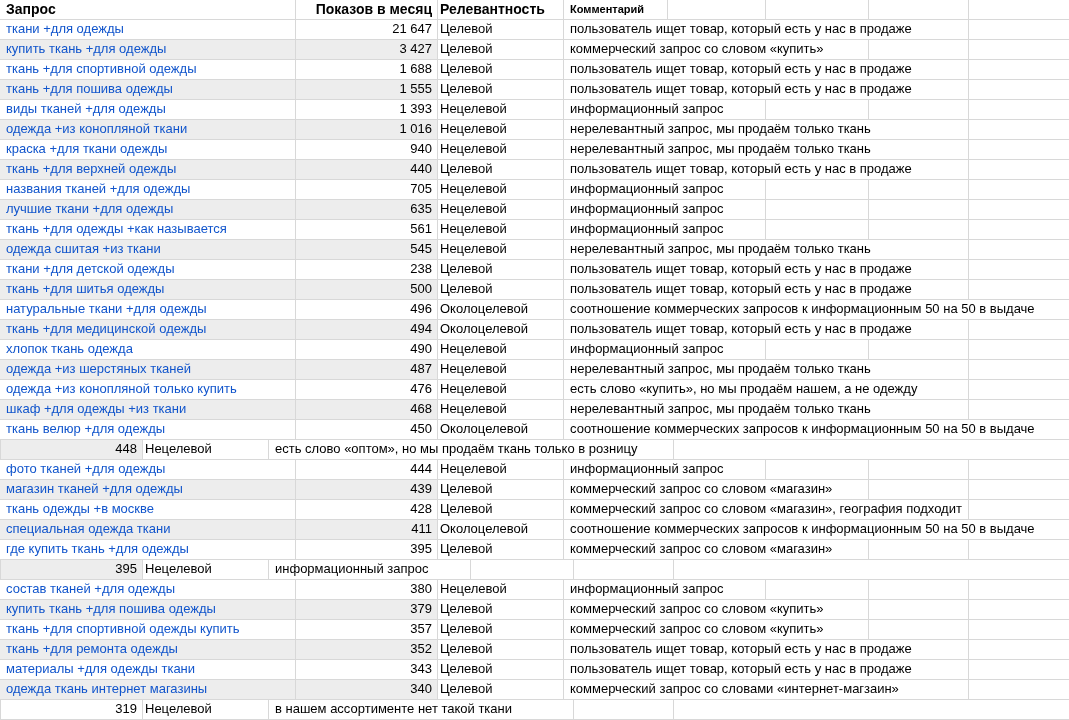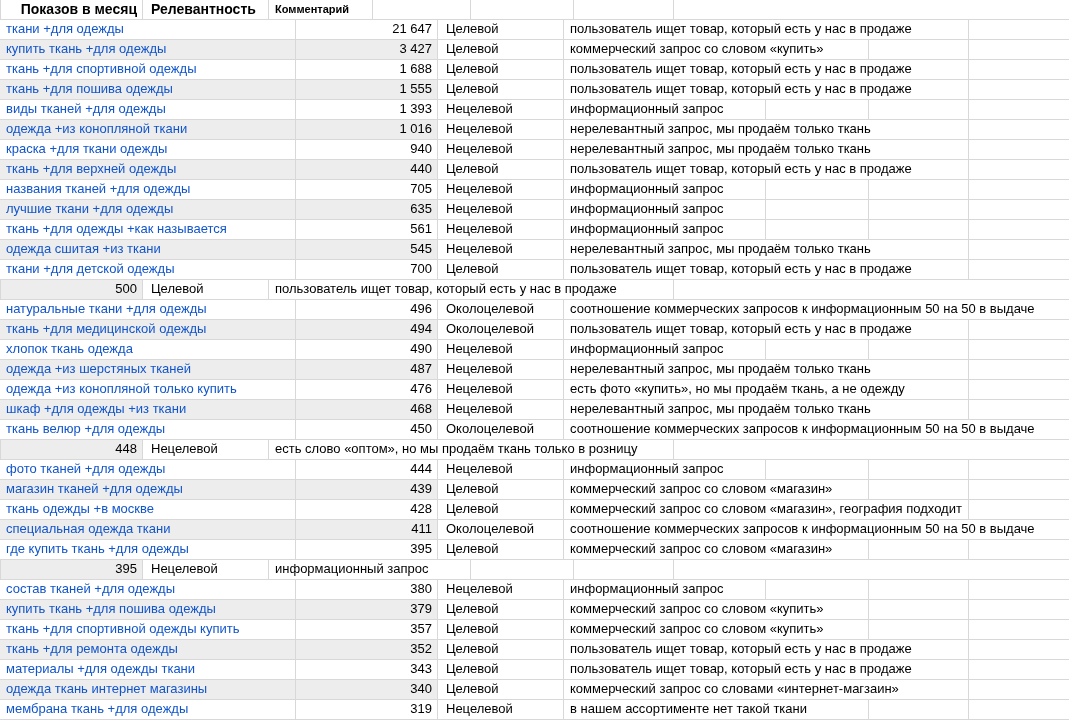--- a/index.html
+++ b/index.html
@@ -8,36 +8,39 @@
   html,body{margin:0;padding:0}
   body{
     width:1069px;height:720px;overflow:hidden;background:#fff;
     font-family:"Liberation Sans",sans-serif;font-size:13px;color:var(--text);
   }
   .sheet{width:1069px;height:720px}
   .row{display:flex;height:20px;box-sizing:border-box;border-bottom:1px solid var(--grid)}
   .cell{box-sizing:border-box;line-height:18px;overflow:hidden;flex:none;white-space:nowrap}
   .c-query{width:295px;padding-left:6px}
   .c-imp{width:142px;border-left:1px solid var(--grid);text-align:right;padding-right:5px}
-  .c-rel{width:126px;border-left:1px solid var(--grid);padding-left:8px}
+  .c-rel{width:126px;border-left:1px solid var(--grid);padding-left:2px}
   .c-com{width:104px;border-left:1px solid var(--grid);position:relative;overflow:visible}
   .comment-text{position:absolute;left:6px;top:0;white-space:nowrap;z-index:2;line-height:18px}
   .c-e{border-left:1px solid var(--grid)}
   .e1{width:98px}.e2{width:103px}.e3{width:100px}.e4{width:101px}
   .band .c-query,.band .c-imp{background:var(--band)}
   .header .cell{font-weight:bold;font-size:14px;line-height:19px}
   .header .c-com{font-size:11px}
   .query-link{color:var(--link);cursor:pointer}
 </style>
 </head>
 <body>
 
 <div class="sheet">
 
   <div class="row header">
+    <div class="cell c-query">
+      <span>Запрос</span>
+    </div>
     <div class="cell c-imp">
       <span>Показов в месяц</span>
     </div>
     <div class="cell c-rel">
       <span>Релевантность</span>
     </div>
     <div class="cell c-com">
       <span class="comment-text">Комментарий</span>
     </div>
     <div class="cell c-e e1"></div>
@@ -261,34 +264,37 @@
     <div class="cell c-e e1" style="border-left-color: transparent;"></div>
     <div class="cell c-e e2" style="border-left-color: transparent;"></div>
     <div class="cell c-e e3" style="border-left-color: transparent;"></div>
     <div class="cell c-e e4"></div>
   </div>
       <div class="row">
     <div class="cell c-query">
       <span class="query-link">ткани +для детской одежды</span>
     </div>
     <div class="cell c-imp">
-      <span>700</span>
-    </div>
-    <div class="cell c-rel">
-      <span>Целевой</span>
-    </div>
-    <div class="cell c-com">
-      <span class="comment-text">пользователь ищет товар, который есть у нас в продаже</span>
-    </div>
-    <div class="cell c-e e1" style="border-left-color: transparent;"></div>
-    <div class="cell c-e e2" style="border-left-color: transparent;"></div>
-    <div class="cell c-e e3" style="border-left-color: transparent;"></div>
-    <div class="cell c-e e4"></div>
-  </div>
-      <div class="row band">
+      <span>238</span>
+    </div>
+    <div class="cell c-rel">
+      <span>Целевой</span>
+    </div>
+    <div class="cell c-com">
+      <span class="comment-text">пользователь ищет товар, который есть у нас в продаже</span>
+    </div>
+    <div class="cell c-e e1" style="border-left-color: transparent;"></div>
+    <div class="cell c-e e2" style="border-left-color: transparent;"></div>
+    <div class="cell c-e e3" style="border-left-color: transparent;"></div>
+    <div class="cell c-e e4"></div>
+  </div>
+      <div class="row band">
+    <div class="cell c-query">
+      <span class="query-link">ткань +для шитья одежды</span>
+    </div>
     <div class="cell c-imp">
       <span>500</span>
     </div>
     <div class="cell c-rel">
       <span>Целевой</span>
     </div>
     <div class="cell c-com">
       <span class="comment-text">пользователь ищет товар, который есть у нас в продаже</span>
     </div>
     <div class="cell c-e e1" style="border-left-color: transparent;"></div>
@@ -372,21 +378,21 @@
     <div class="cell c-query">
       <span class="query-link">одежда +из конопляной только купить</span>
     </div>
     <div class="cell c-imp">
       <span>476</span>
     </div>
     <div class="cell c-rel">
       <span>Нецелевой</span>
     </div>
     <div class="cell c-com">
-      <span class="comment-text">есть фото «купить», но мы продаём ткань, а не одежду</span>
+      <span class="comment-text">есть слово «купить», но мы продаём нашем, а не одежду</span>
     </div>
     <div class="cell c-e e1" style="border-left-color: transparent;"></div>
     <div class="cell c-e e2" style="border-left-color: transparent;"></div>
     <div class="cell c-e e3" style="border-left-color: transparent;"></div>
     <div class="cell c-e e4"></div>
   </div>
       <div class="row band">
     <div class="cell c-query">
       <span class="query-link">шкаф +для одежды +из ткани</span>
     </div>
@@ -644,23 +650,20 @@
     </div>
     <div class="cell c-com">
       <span class="comment-text">коммерческий запрос со словами «интернет-магзаин»</span>
     </div>
     <div class="cell c-e e1" style="border-left-color: transparent;"></div>
     <div class="cell c-e e2" style="border-left-color: transparent;"></div>
     <div class="cell c-e e3" style="border-left-color: transparent;"></div>
     <div class="cell c-e e4"></div>
   </div>
       <div class="row">
-    <div class="cell c-query">
-      <span class="query-link">мембрана ткань +для одежды</span>
-    </div>
     <div class="cell c-imp">
       <span>319</span>
     </div>
     <div class="cell c-rel">
       <span>Нецелевой</span>
     </div>
     <div class="cell c-com">
       <span class="comment-text">в нашем ассортименте нет такой ткани</span>
     </div>
     <div class="cell c-e e1" style="border-left-color: transparent;"></div>

